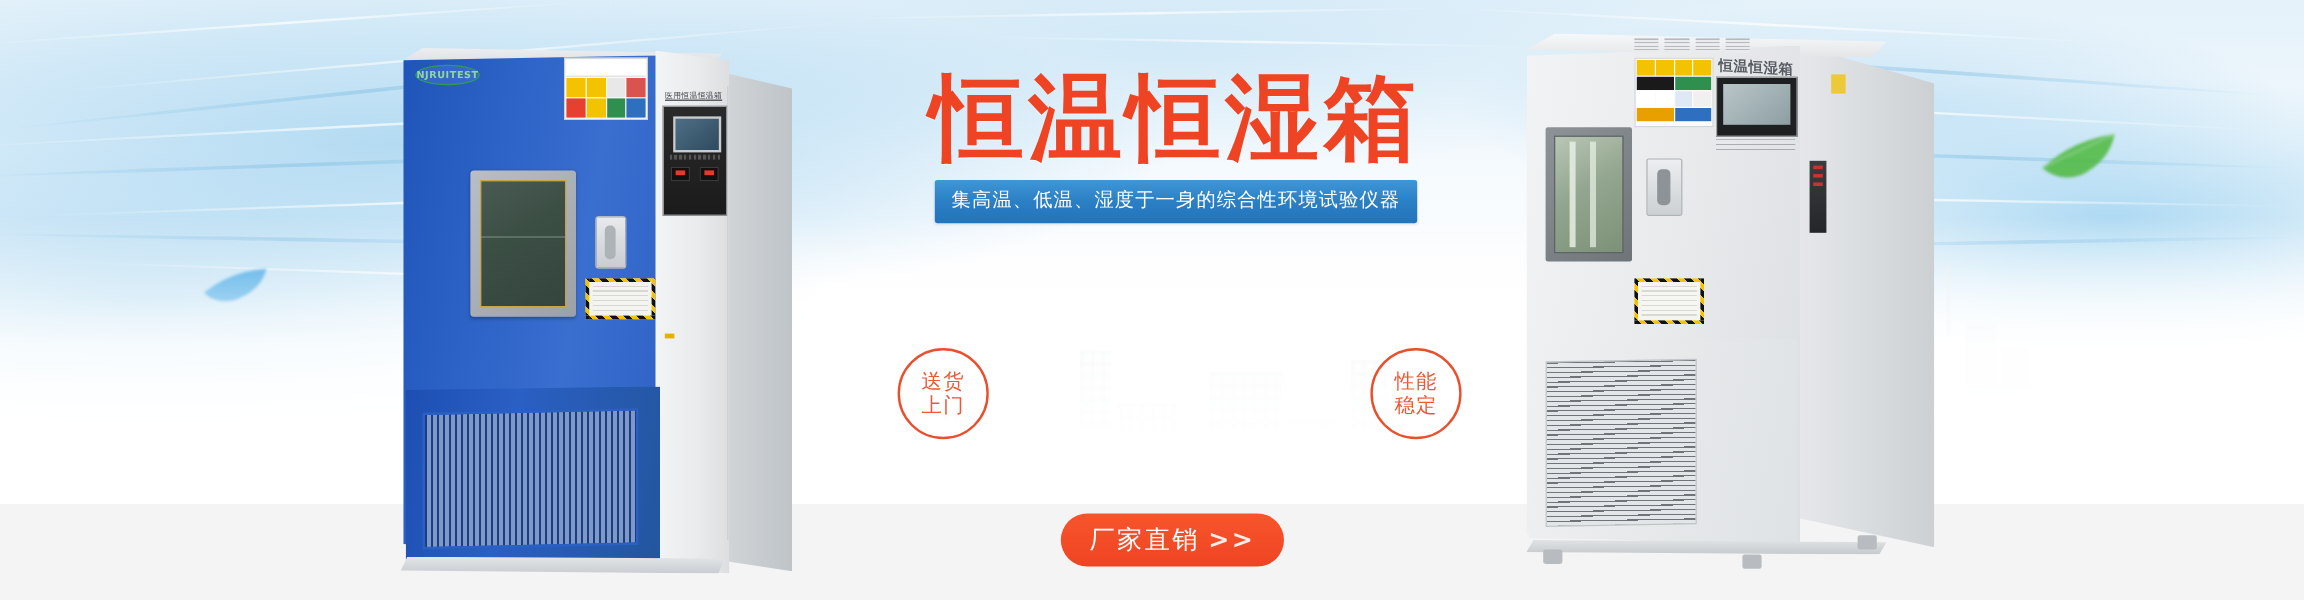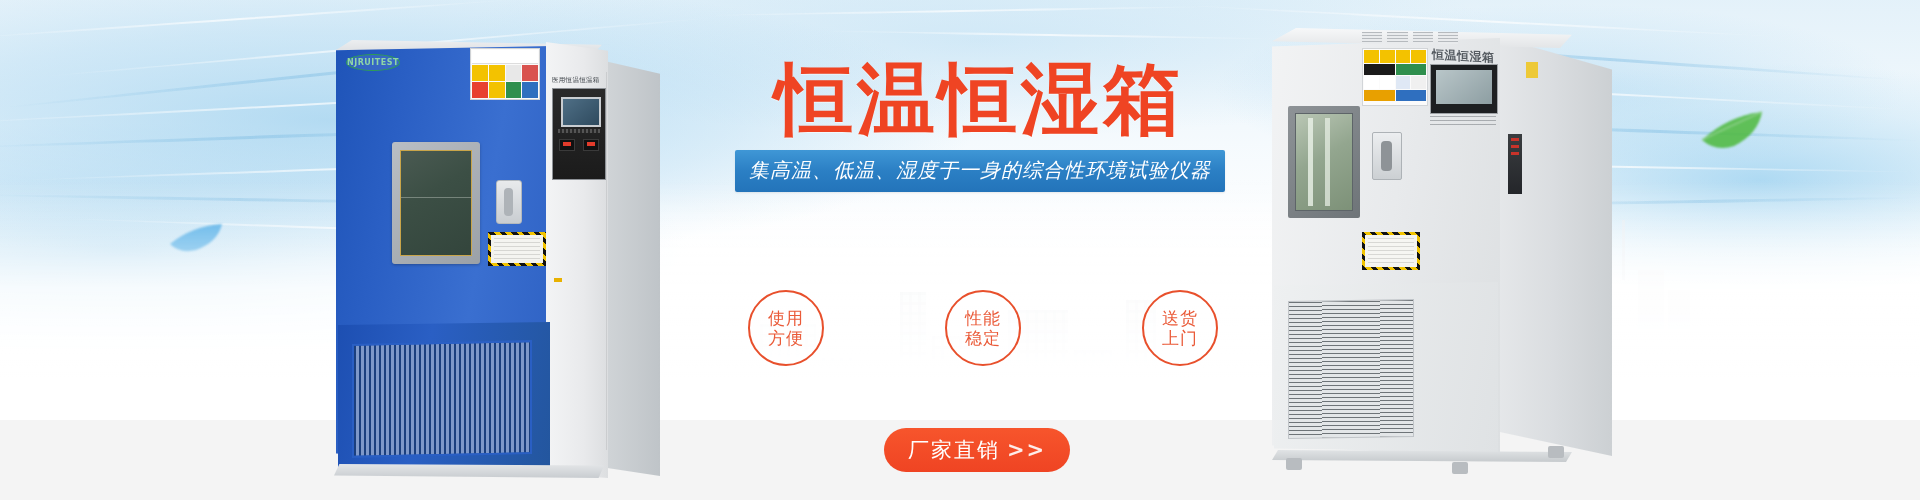--- a/index.html
+++ b/index.html
@@ -74,24 +74,23 @@
     font-size:78px;line-height:1;font-weight:800;
     color:#ef4423;letter-spacing:4px;white-space:nowrap;
     text-shadow:0 1px 0 rgba(255,255,255,.5);
   }
   .subbar{
     margin-top:12px;
     display:inline-block;
     padding:7px 14px 8px;
     background:linear-gradient(180deg,#3f97d6 0%,#2b7fc4 50%,#2374ba 100%);
     color:#ffffff;
-    font-size:20px;letter-spacing:1px;white-space:nowrap;
+    font-size:16px;letter-spacing:1px;white-space:nowrap;
     border-radius:2px;
     box-shadow:0 1px 2px rgba(0,0,0,.08);
-    font-style:italic;
   }
 
   
   .features{
     position:absolute;left:748px;top:290px;width:470px;
     display:flex;justify-content:space-between;
   }
   .circle{
     width:72px;height:72px;border-radius:50%;
     border:2px solid #e8502c;
@@ -195,21 +194,21 @@
     color:#8fd6a6;font-size:8px;font-weight:700;letter-spacing:.5px;
   }
   
   .ml-panel{
     position:absolute;left:234px;top:56px;width:52px;height:90px;
     background:linear-gradient(180deg,#2a2a2a,#1b1b1b);
     border:1px solid #8d9196;
   }
   .ml-panel-title{
     position:absolute;left:234px;top:44px;width:52px;
-    color:#3a3f45;font-size:6.5px;letter-spacing:.3px;
+    color:#3a3f45;font-size:6.5px;text-align:center;letter-spacing:.3px;text-decoration:underline;
   }
   .ml-screen{
     position:absolute;left:8px;top:8px;width:36px;height:26px;
     background:linear-gradient(140deg,#4f6f86,#2e4a5e);
     border:2px solid #c9cdd1;
   }
   .ml-strip{position:absolute;left:5px;top:40px;width:42px;height:4px;
     background:repeating-linear-gradient(90deg,#555 0 2px,#2a2a2a 2px 4px);}
   .ml-led{position:absolute;top:50px;width:14px;height:10px;background:#111;border:1px solid #3a3a3a;}
   .ml-led i{display:block;margin:2px auto 0;width:8px;height:4px;background:#e23b2b;}
@@ -473,30 +472,26 @@
     <div class="mr-caster" style="left:286px;top:436px;"></div>
   </div>
 
   <div class="copy">
     <div class="headline">恒温恒湿箱</div>
     <div class="subbar">集高温、低温、湿度于一身的综合性环境试验仪器</div>
   </div>
 
   <div class="features">
     <div class="circle">
-      <span>使用</span>
-      <span>方便</span>
+      <span>送货</span>
+      <span>上门</span>
     </div>
     <div class="circle">
       <span>性能</span>
       <span>稳定</span>
-    </div>
-    <div class="circle">
-      <span>送货</span>
-      <span>上门</span>
     </div>
   </div>
 
   <button class="cta">
     <span>厂家直销</span>
     <span class="arrows">&gt;&gt;</span>
   </button>
 
 </div>
 

